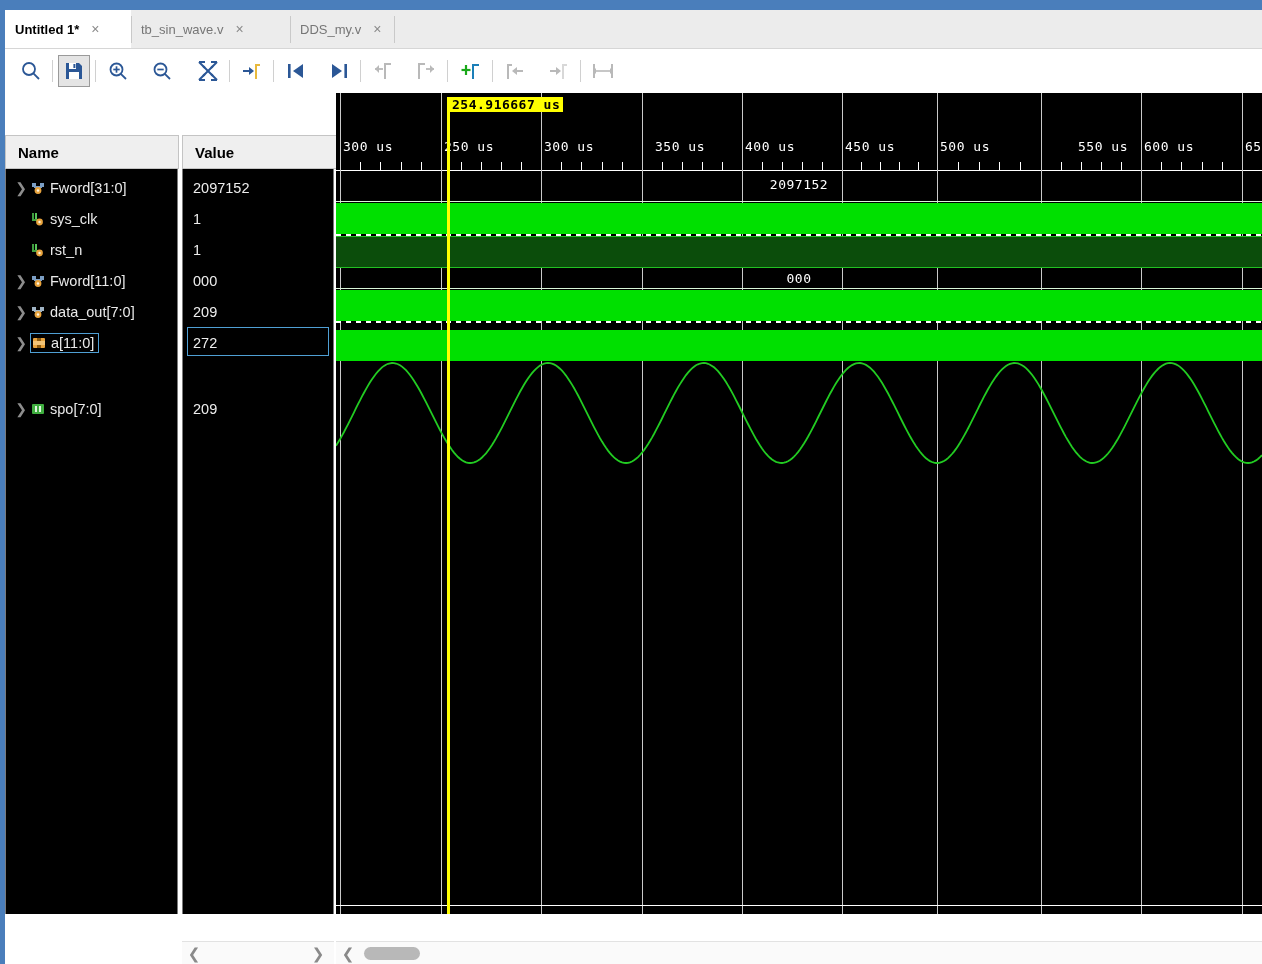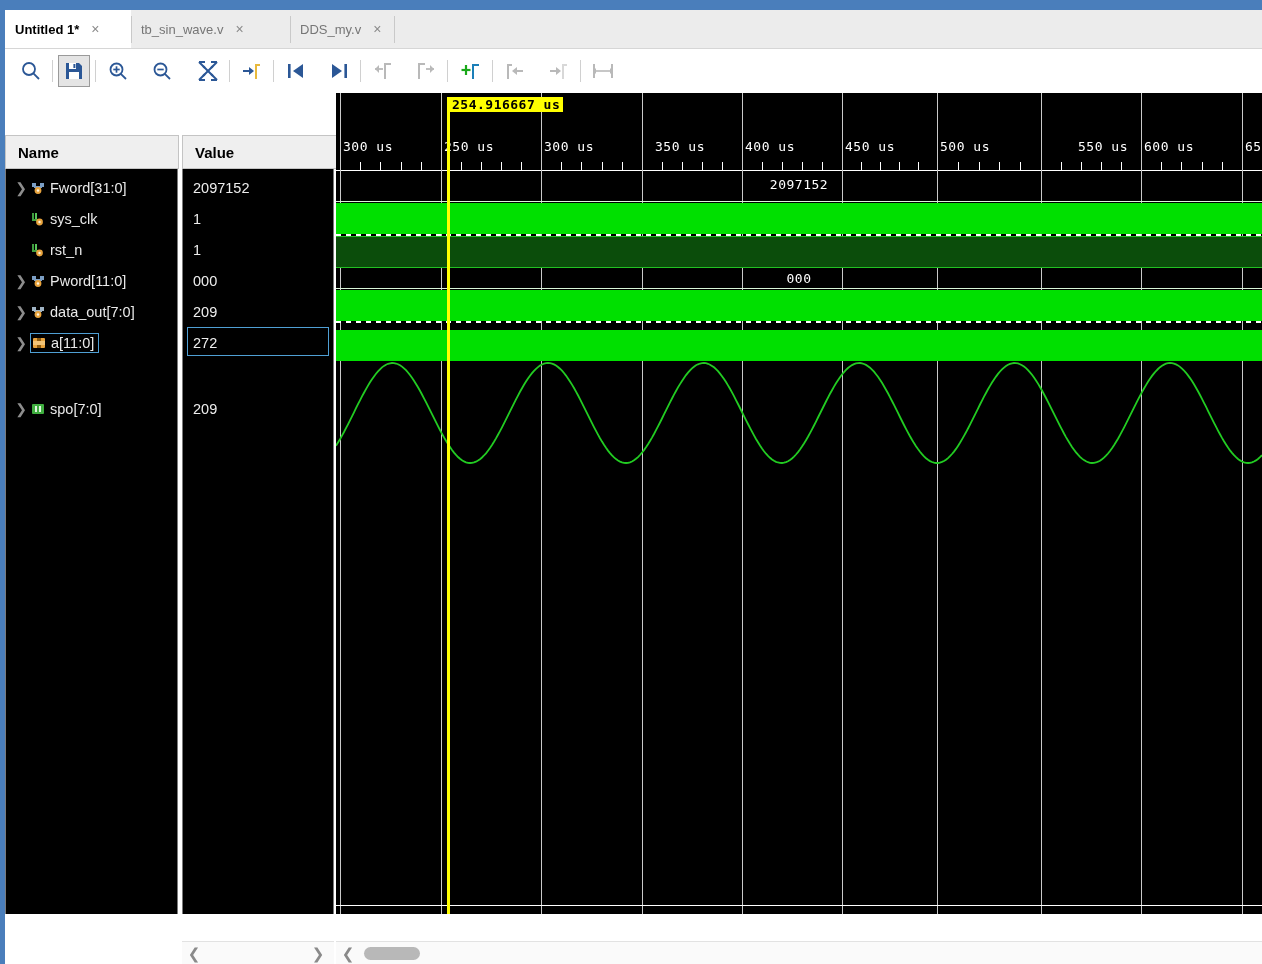--- a/index.html
+++ b/index.html
@@ -292,21 +292,21 @@
       <div class="nrow" style="top: 96px; left: 5px;">
         <div class="arrow">❯</div>
         <div style="display: flex; align-items: center;">
           <span class="sigicon"><svg width="14" height="14" viewBox="0 0 14 14">
               <path d="M1 2h4v4H1z" fill="#7b9ec4"></path>
               <path d="M9 2h4v4H9z" fill="#7b9ec4"></path>
               <path d="M3 5h8v2H3z" fill="#7b9ec4"></path>
               <circle cx="7" cy="9.5" r="3.4" fill="#e8a33d"></circle>
               <circle cx="7" cy="9.5" r="1.2" fill="#fff6e0"></circle>
             </svg></span>
-          <span class="nlabel">Pword[11:0]</span>
+          <span class="nlabel">Fword[11:0]</span>
         </div>
       </div>
       <div class="nrow" style="top: 127px; left: 5px;">
         <div class="arrow">❯</div>
         <div style="display: flex; align-items: center;">
           <span class="sigicon"><svg width="14" height="14" viewBox="0 0 14 14">
               <path d="M1 2h4v4H1z" fill="#9fb3c4"></path>
               <path d="M9 2h4v4H9z" fill="#9fb3c4"></path>
               <path d="M3 5h8v2H3z" fill="#9fb3c4"></path>
               <circle cx="7" cy="9.5" r="3.4" fill="#e8a33d"></circle>

